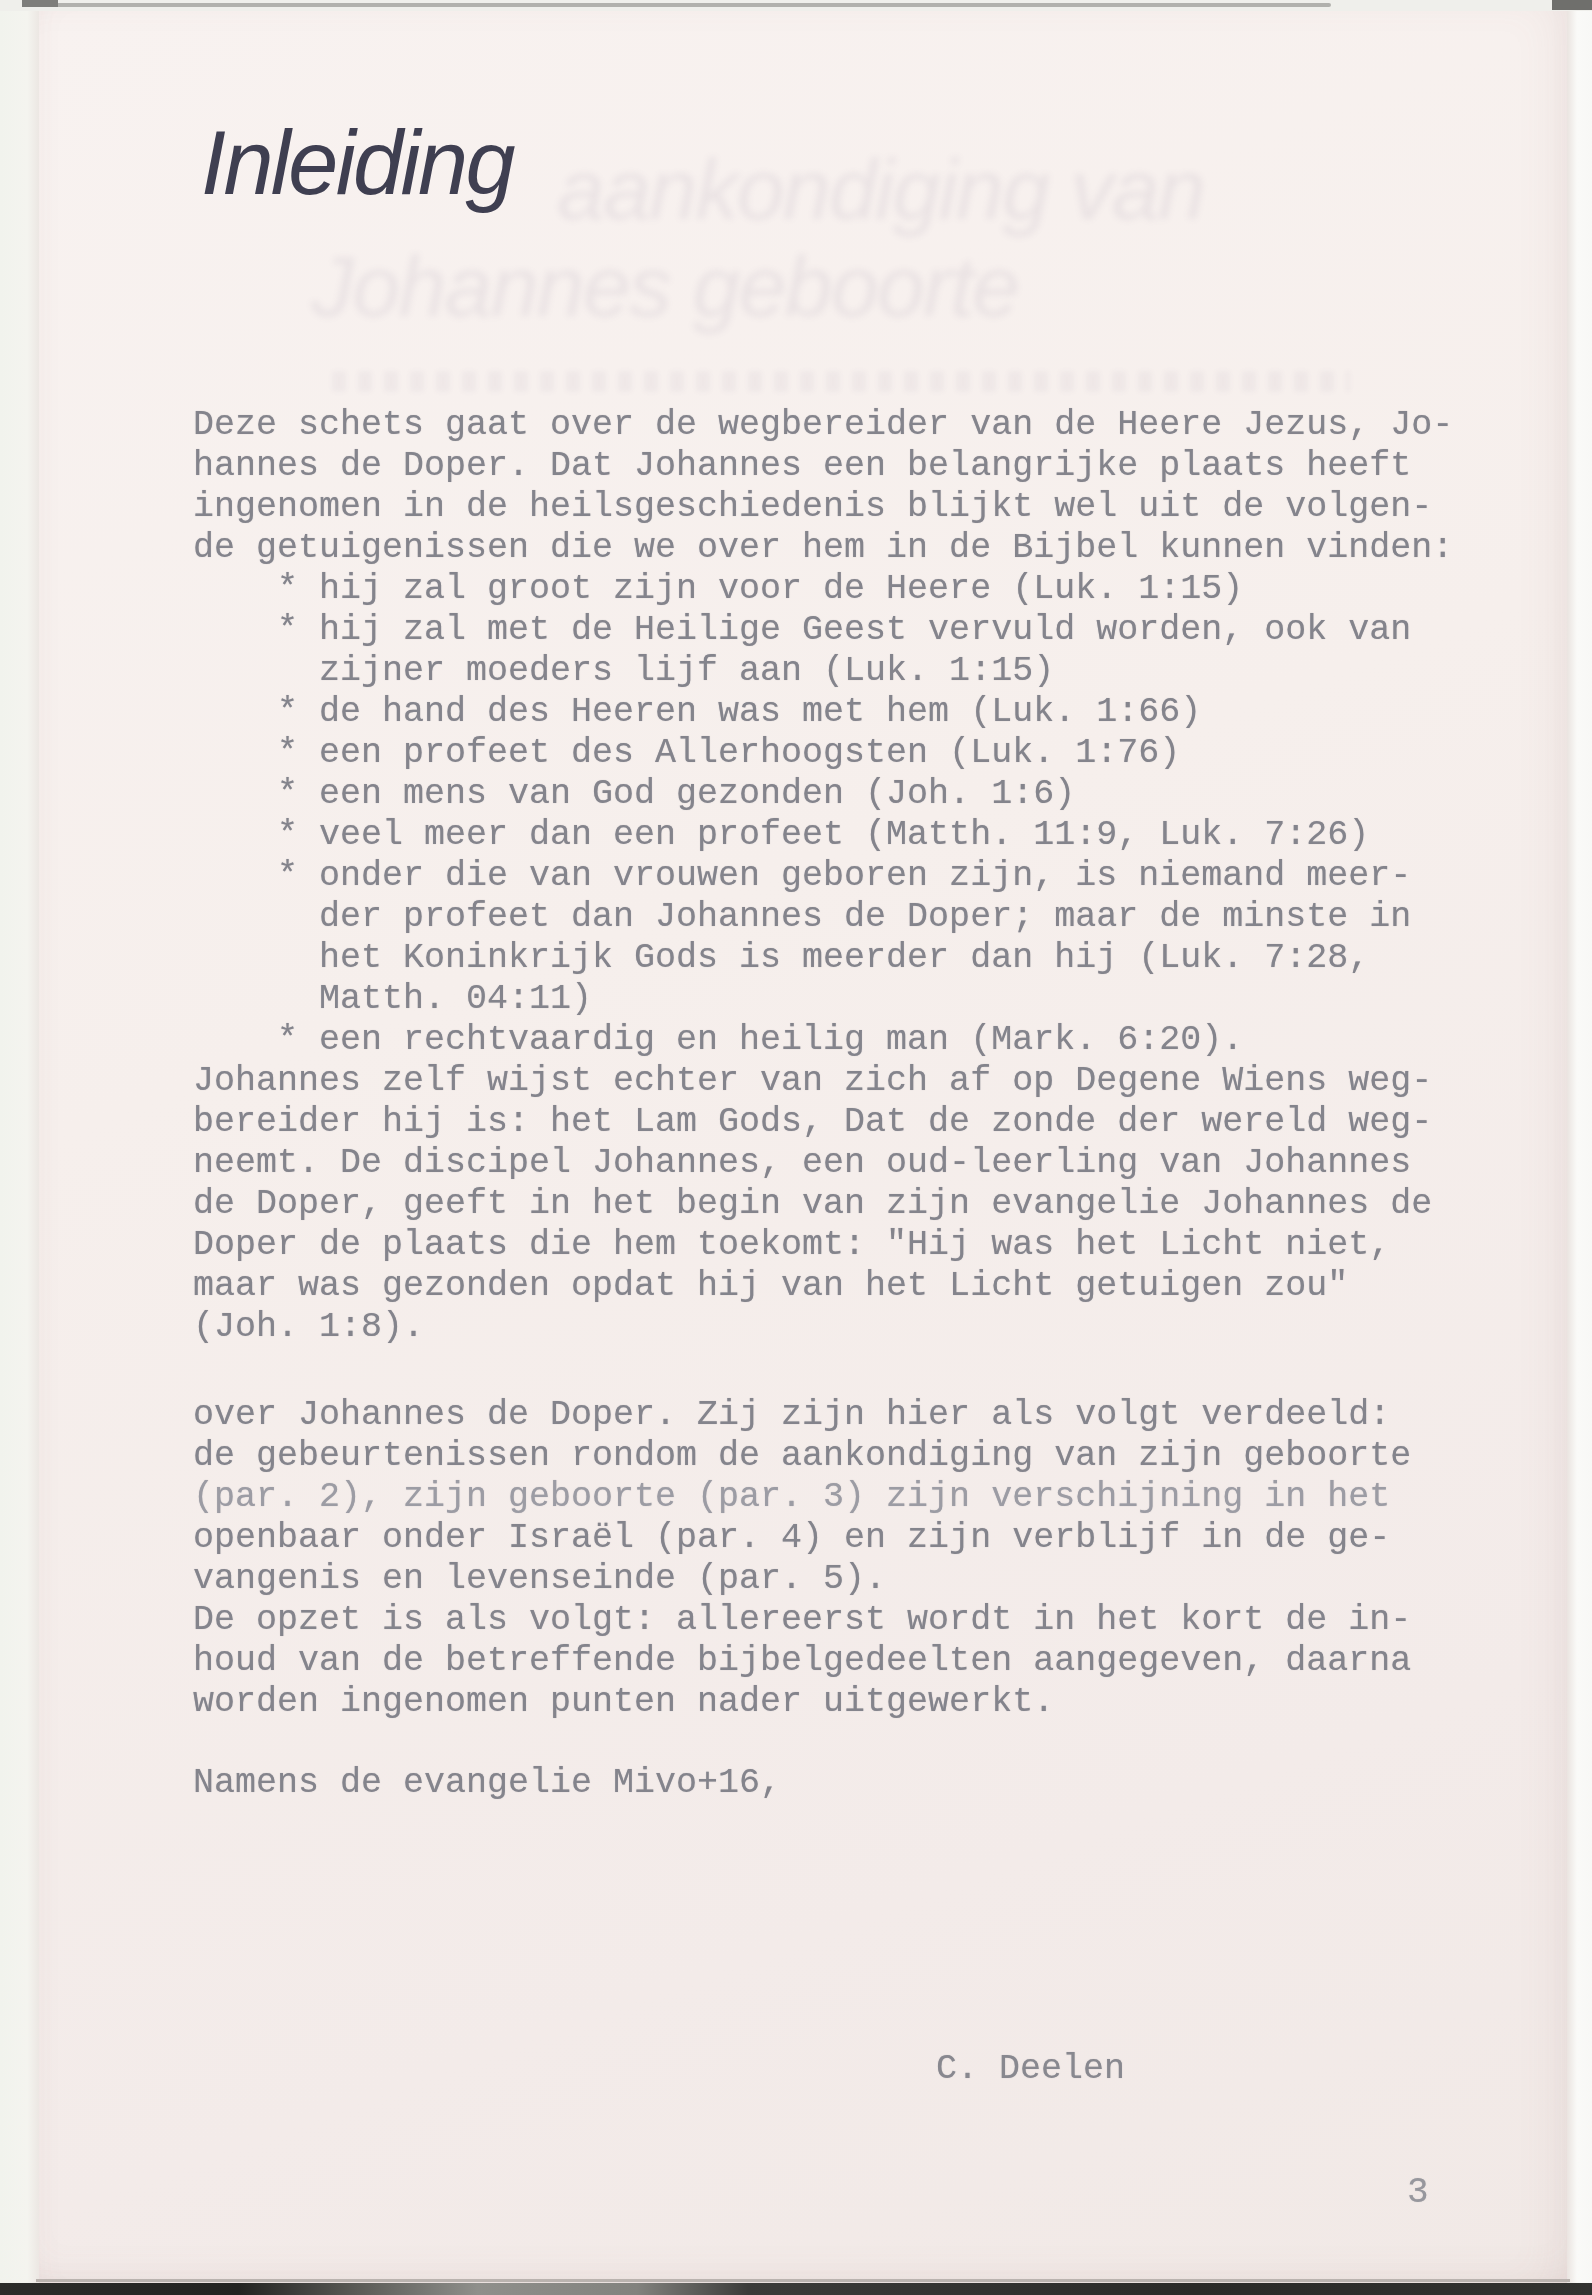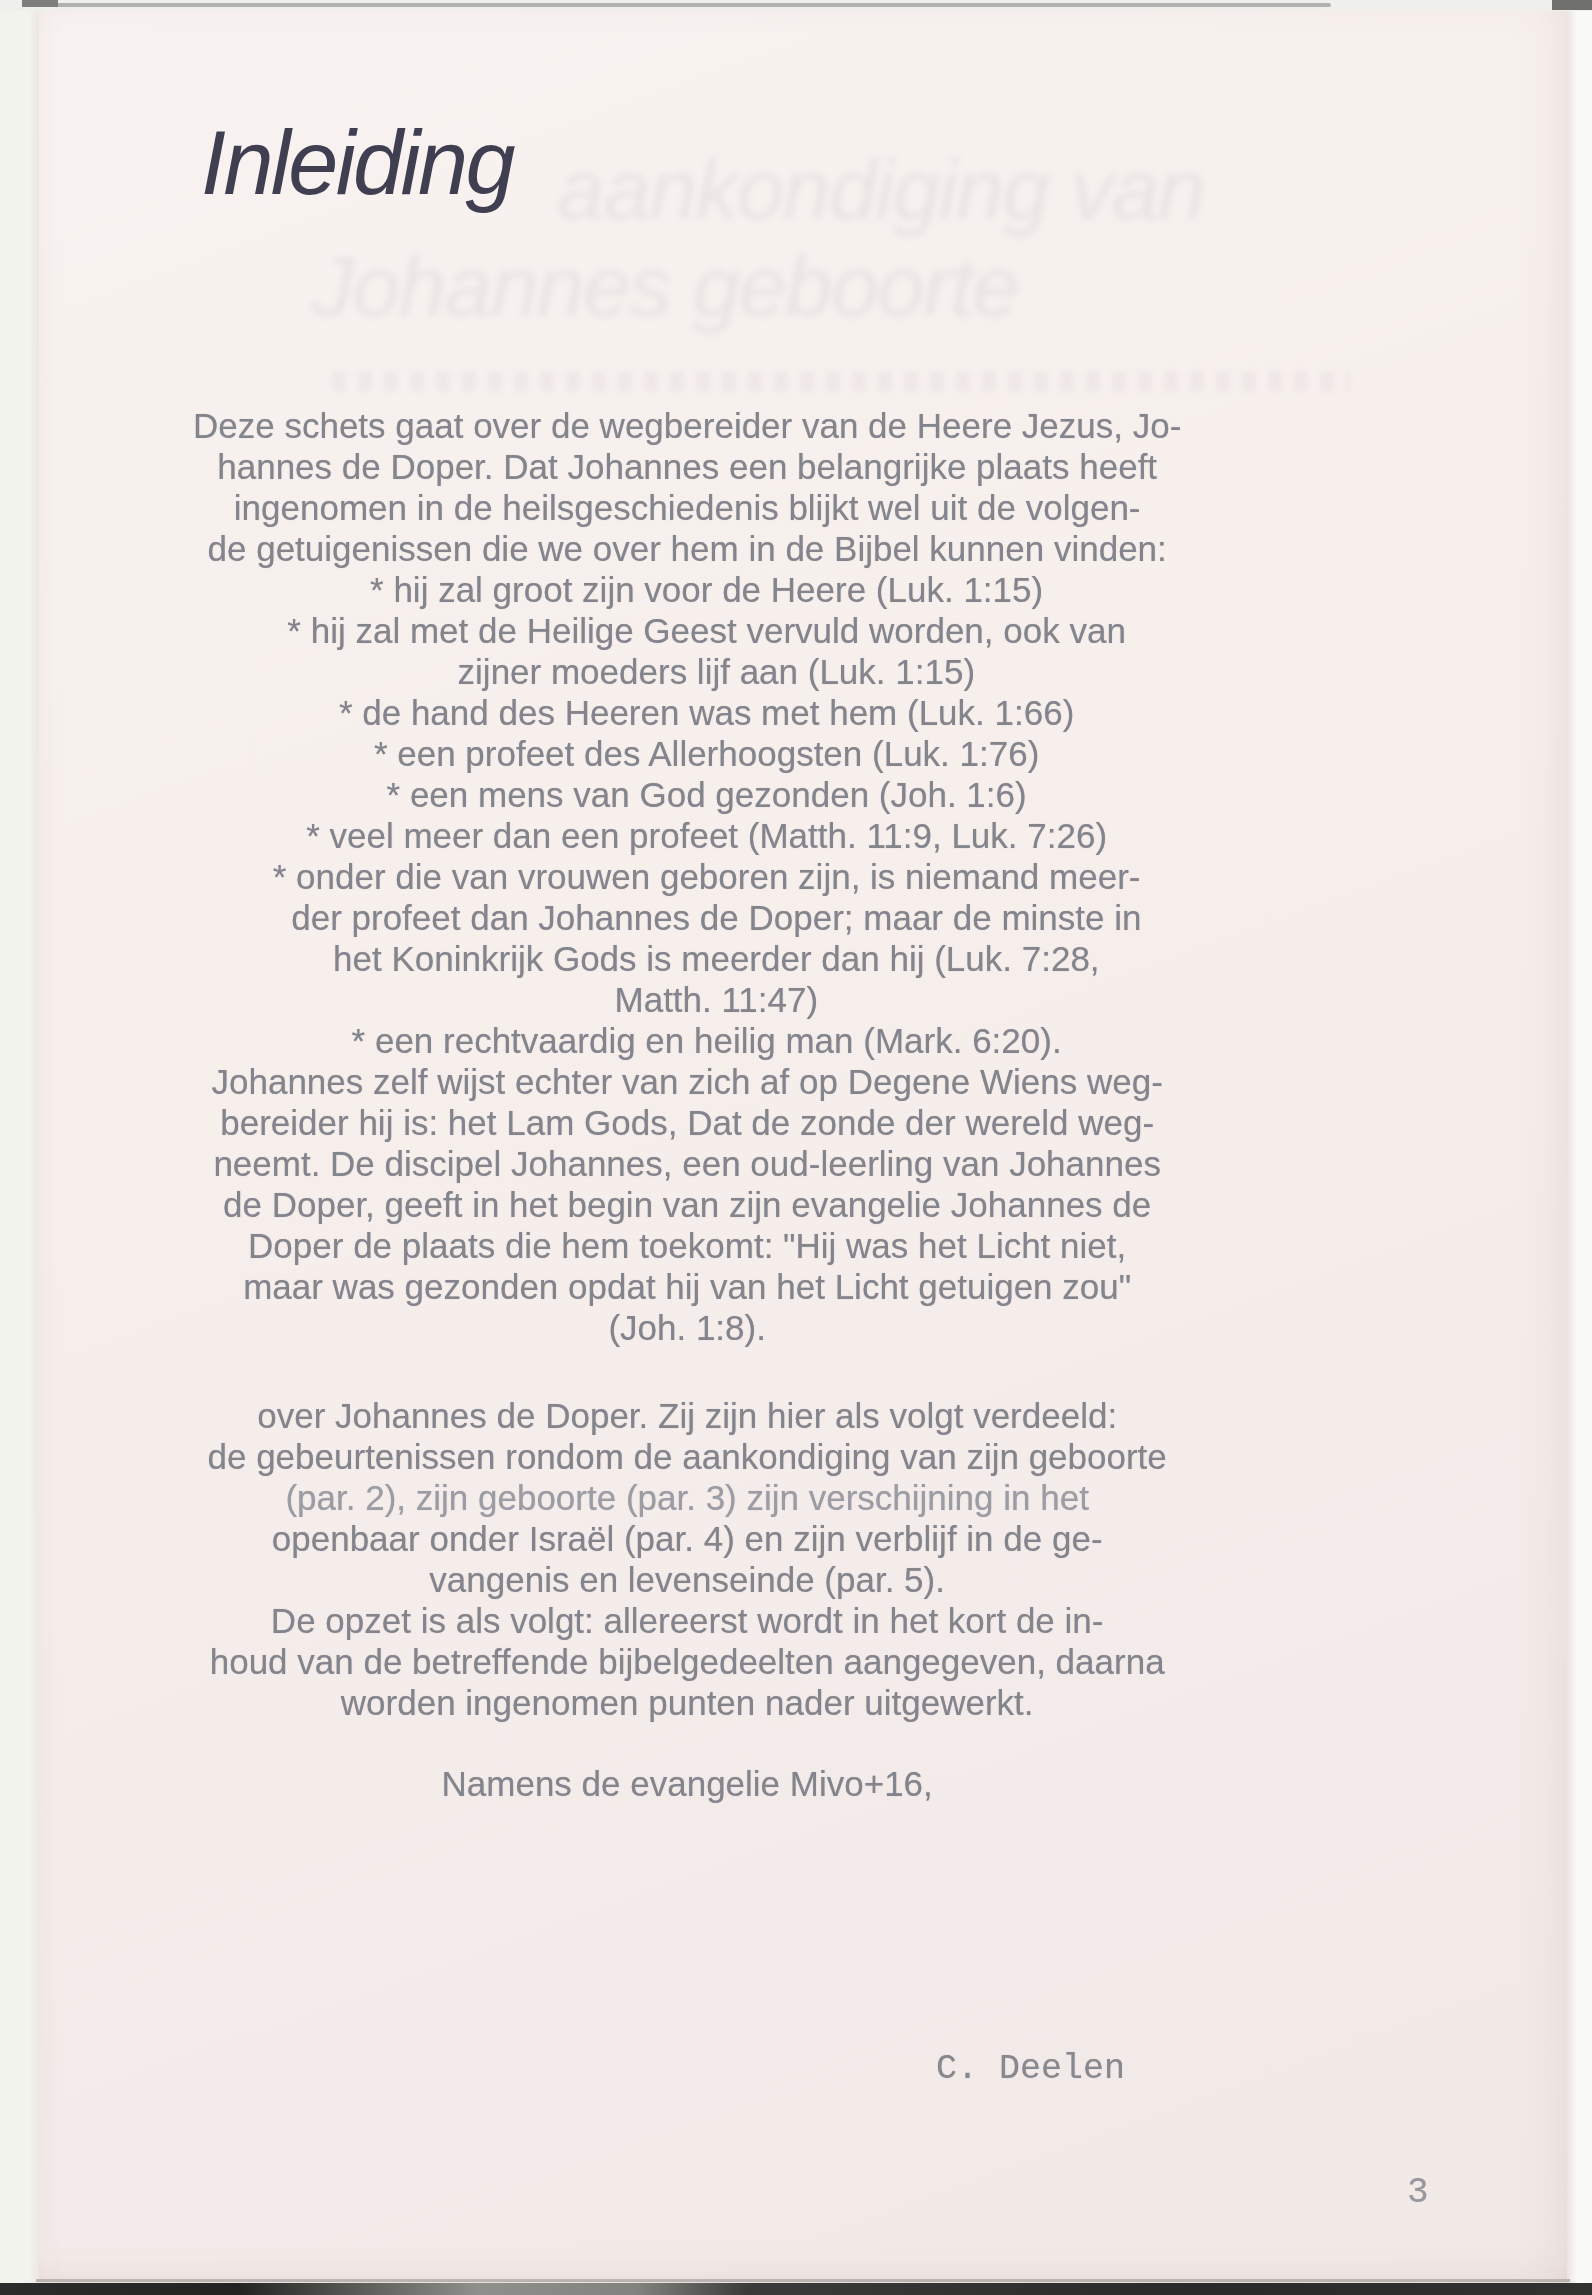--- a/index.html
+++ b/index.html
@@ -44,24 +44,23 @@
     white-space:nowrap;filter:blur(3.5px);opacity:.09;letter-spacing:-1.7px;}
   .ghost1{left:518px;top:129px;font-size:86px;}
   .ghost2{left:272px;top:226px;font-size:86px;}
   .ghost-smudge{position:absolute;left:293px;top:360px;width:1018px;height:21px;
     opacity:.05;filter:blur(2.6px);
     background:repeating-linear-gradient(90deg,#6a5a7e 0 14px,transparent 14px 26px);}
 
   
   .body{
     position:absolute;left:154px;top:394px;
-    font-family:Liberation Sans, sans-serif;
+    font-family:Liberation Mono, monospace;
     font-size:35px;line-height:41px;color:#84848c;
     text-shadow:0 0 0.9px rgba(132,132,140,.55);
-    text-align:center;
   }
   .body .line{white-space:pre;}
   .para2{margin-top:47px;}
   .para2 .line:nth-child(3){color:#9c9ca4;}          
   .closing{margin-top:40px;}
 
   .signature{
     position:absolute;left:897px;top:2038px;
     font-family:"Liberation Mono","DejaVu Sans Mono",monospace;
     font-size:35px;line-height:41px;color:#88888f;white-space:pre;
@@ -100,21 +99,21 @@
           <div class="line">    * hij zal groot zijn voor de Heere (Luk. 1:15)</div>
           <div class="line">    * hij zal met de Heilige Geest vervuld worden, ook van</div>
           <div class="line">      zijner moeders lijf aan (Luk. 1:15)</div>
           <div class="line">    * de hand des Heeren was met hem (Luk. 1:66)</div>
           <div class="line">    * een profeet des Allerhoogsten (Luk. 1:76)</div>
           <div class="line">    * een mens van God gezonden (Joh. 1:6)</div>
           <div class="line">    * veel meer dan een profeet (Matth. 11:9, Luk. 7:26)</div>
           <div class="line">    * onder die van vrouwen geboren zijn, is niemand meer-</div>
           <div class="line">      der profeet dan Johannes de Doper; maar de minste in</div>
           <div class="line">      het Koninkrijk Gods is meerder dan hij (Luk. 7:28,</div>
-          <div class="line">      Matth. 11:47)</div>
+          <div class="line">      Matth. 04:11)</div>
           <div class="line">    * een rechtvaardig en heilig man (Mark. 6:20).</div>
           <div class="line">Johannes zelf wijst echter van zich af op Degene Wiens weg-</div>
           <div class="line">bereider hij is: het Lam Gods, Dat de zonde der wereld weg-</div>
           <div class="line">neemt. De discipel Johannes, een oud-leerling van Johannes</div>
           <div class="line">de Doper, geeft in het begin van zijn evangelie Johannes de</div>
           <div class="line">Doper de plaats die hem toekomt: "Hij was het Licht niet,</div>
           <div class="line">maar was gezonden opdat hij van het Licht getuigen zou"</div>
           <div class="line">(Joh. 1:8).</div>
         </div>
       <div class="para para2">

